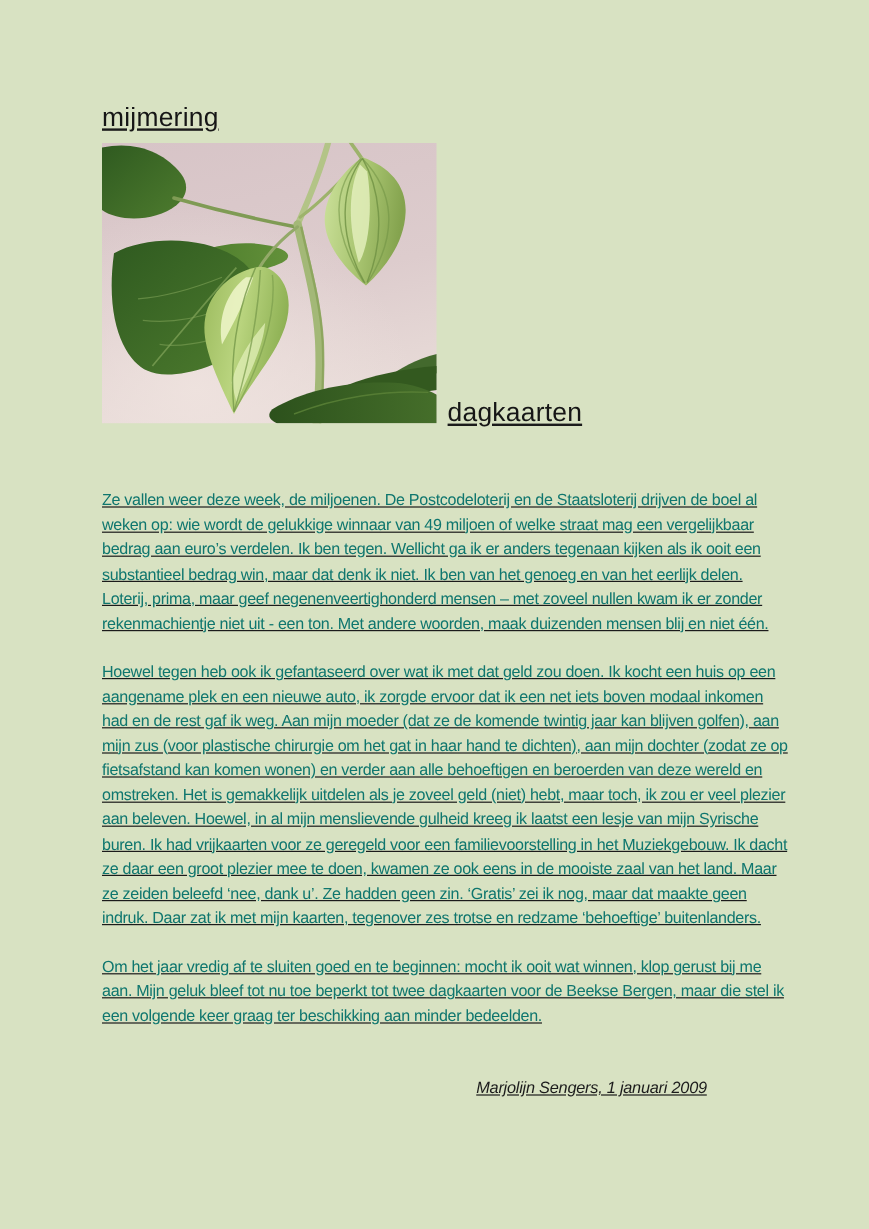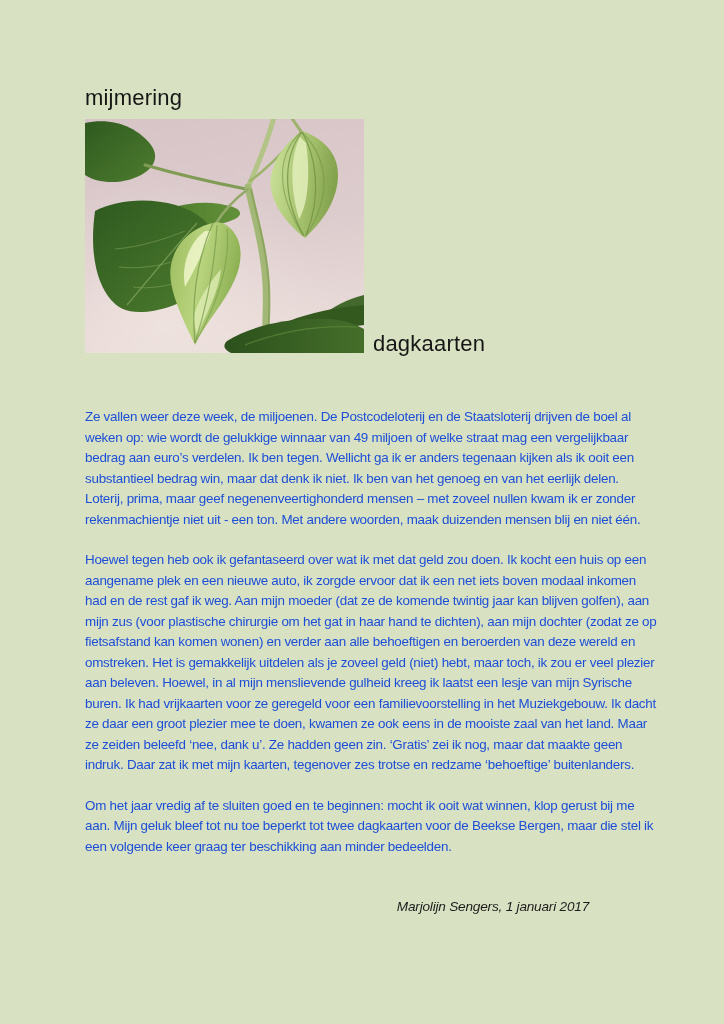--- a/index.html
+++ b/index.html
@@ -8,36 +8,37 @@
     background:#d8e2c2;
     font-family:"Liberation Sans",sans-serif;
     color:#1b1b1b;
     overflow:hidden;
   }
   .page{
     box-sizing:border-box;
     width:696px;height:1024px;
     padding:86px 65px 0 85px;
     position:relative;
+    text-decoration:underline;
   }
   .page-title{
     font-size:22px;font-weight:400;line-height:24px;
     margin:0 0 9px 0;color:#161616;letter-spacing:.2px;
   }
   .figure-row{display:flex;align-items:flex-end;}
   .photo{width:279px;height:234px;flex:0 0 auto;overflow:hidden;}
   .photo svg{display:block;}
   .subtitle{
     font-size:22px;font-weight:400;line-height:24px;
     margin:0 0 -3px 9px;color:#161616;letter-spacing:.2px;
   }
   .article-body{
     margin-top:54px;
     font-size:13.4px;line-height:20.5px;letter-spacing:-0.25px;
-    color:#1d4ed8;
+    color:#0f766e;
     width:574px;
   }
   .article-body p{margin:0 0 20px 0;}
   .signature{
     margin-top:42px;
     text-align:right;
     padding-right:42px;
     font-style:italic;
     font-size:13.6px;letter-spacing:-0.2px;
     color:#1c1c1c;
@@ -142,15 +143,15 @@
     </div>
     <h2 class="subtitle">dagkaarten</h2>
   </div>
 
   <div class="article-body">
     <p><span>Ze vallen weer deze week, de miljoenen. De Postcodeloterij en de Staatsloterij drijven de boel al weken op: wie wordt de gelukkige winnaar van 49 miljoen of welke straat mag een vergelijkbaar bedrag aan euro’s verdelen. Ik ben tegen. Wellicht ga ik er anders tegenaan kijken als ik ooit een substantieel bedrag win, maar dat denk ik niet. Ik ben van het genoeg en van het eerlijk delen. Loterij, prima, maar geef negenenveertighonderd mensen – met zoveel nullen kwam ik er zonder rekenmachientje niet uit - een ton. Met andere woorden, maak duizenden mensen blij en niet één.</span></p>
     <p><span>Hoewel tegen heb ook ik gefantaseerd over wat ik met dat geld zou doen. Ik kocht een huis op een aangename plek en een nieuwe auto, ik zorgde ervoor dat ik een net iets boven modaal inkomen had en de rest gaf ik weg. Aan mijn moeder (dat ze de komende twintig jaar kan blijven golfen), aan mijn zus (voor plastische chirurgie om het gat in haar hand te dichten), aan mijn dochter (zodat ze op fietsafstand kan komen wonen) en verder aan alle behoeftigen en beroerden van deze wereld en omstreken. Het is gemakkelijk uitdelen als je zoveel geld (niet) hebt, maar toch, ik zou er veel plezier aan beleven. Hoewel, in al mijn menslievende gulheid kreeg ik laatst een lesje van mijn Syrische buren. Ik had vrijkaarten voor ze geregeld voor een familievoorstelling in het Muziekgebouw. Ik dacht ze daar een groot plezier mee te doen, kwamen ze ook eens in de mooiste zaal van het land. Maar ze zeiden beleefd ‘nee, dank u’. Ze hadden geen zin. ‘Gratis’ zei ik nog, maar dat maakte geen indruk. Daar zat ik met mijn kaarten, tegenover zes trotse en redzame ‘behoeftige’ buitenlanders.</span></p>
     <p><span>Om het jaar vredig af te sluiten goed en te beginnen: mocht ik ooit wat winnen, klop gerust bij me aan. Mijn geluk bleef tot nu toe beperkt tot twee dagkaarten voor de Beekse Bergen, maar die stel ik een volgende keer graag ter beschikking aan minder bedeelden.</span><br></p>
   </div>
 
-  <div class="signature">Marjolijn Sengers, 1 januari 2017</div>
+  <div class="signature">Marjolijn Sengers, 1 januari 2009</div>
 
 </div>
 
 </body></html>

